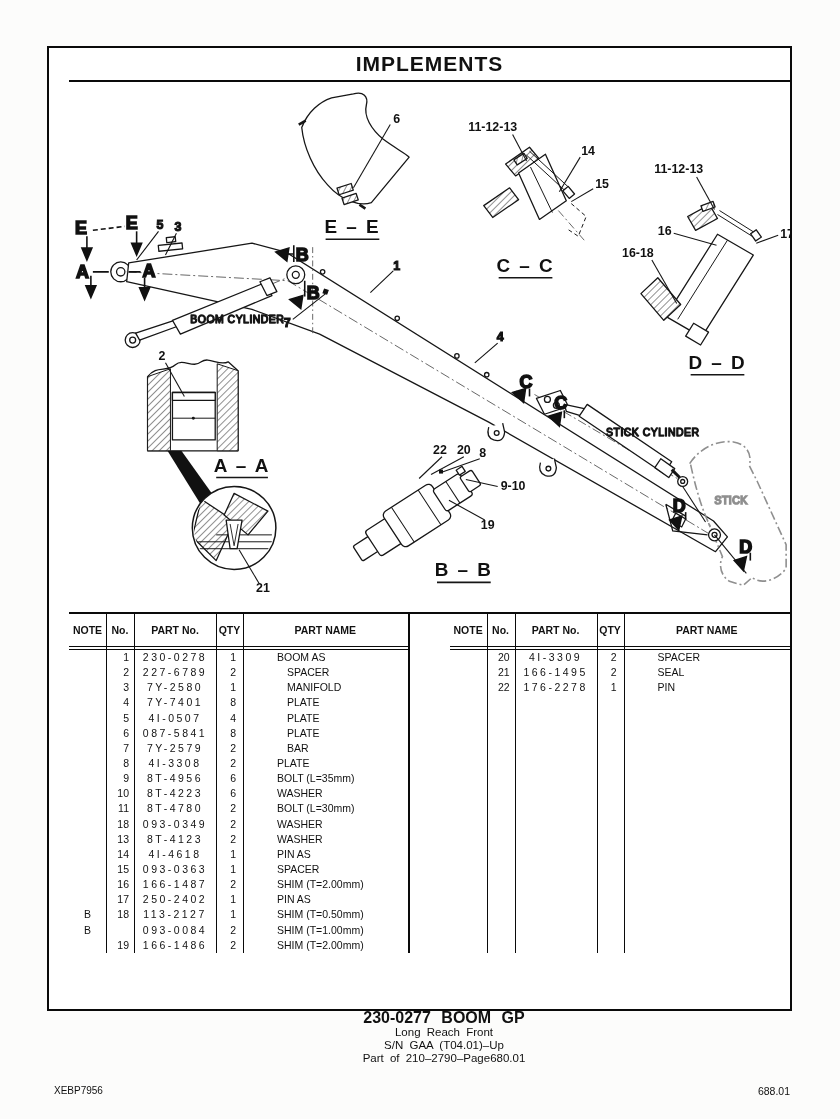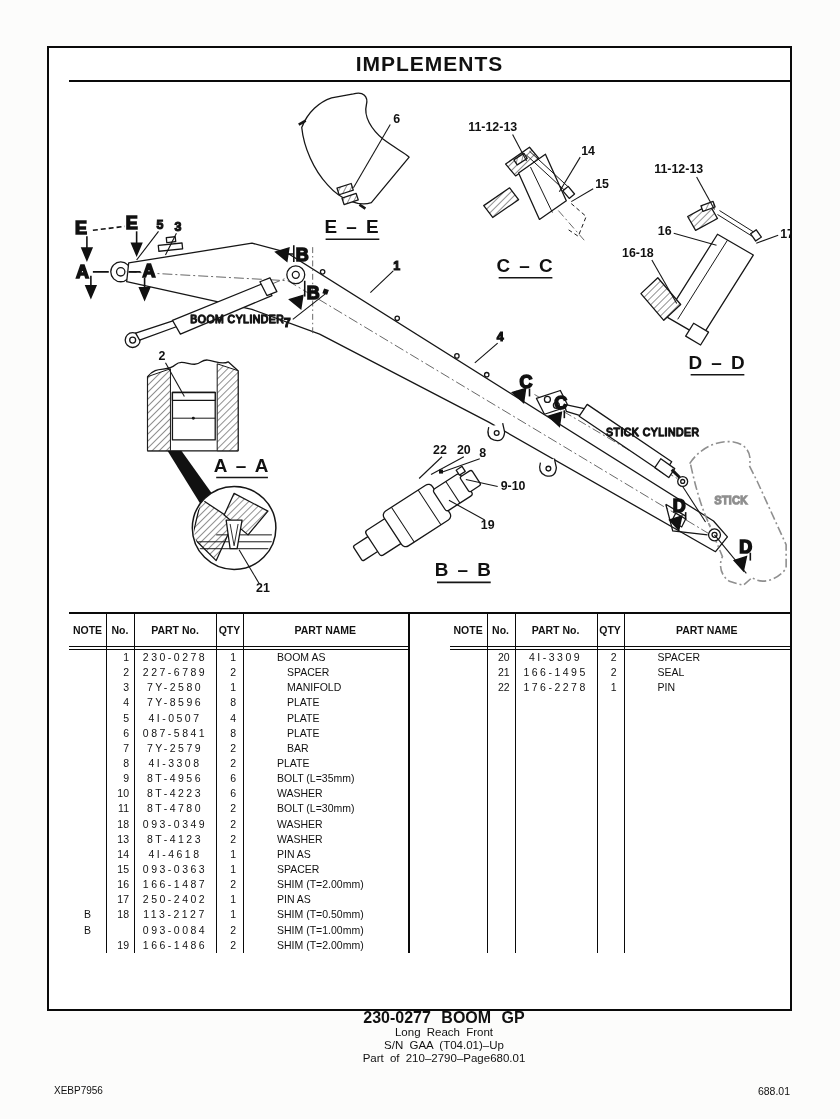--- a/index.html
+++ b/index.html
@@ -335,21 +335,21 @@
             <div class="prow">
               <div class="pcell c0"></div>
               <div class="pcell c1">3</div>
               <div class="pcell c2">7Y-2580</div>
               <div class="pcell c3">1</div>
               <div class="pcell c4 indent">MANIFOLD</div>
             </div>
             <div class="prow">
               <div class="pcell c0"></div>
               <div class="pcell c1">4</div>
-              <div class="pcell c2">7Y-8596</div>
+              <div class="pcell c2">7Y-7401</div>
               <div class="pcell c3">8</div>
               <div class="pcell c4 indent">PLATE</div>
             </div>
             <div class="prow">
               <div class="pcell c0"></div>
               <div class="pcell c1">5</div>
               <div class="pcell c2">4I-0507</div>
               <div class="pcell c3">4</div>
               <div class="pcell c4 indent">PLATE</div>
             </div>

